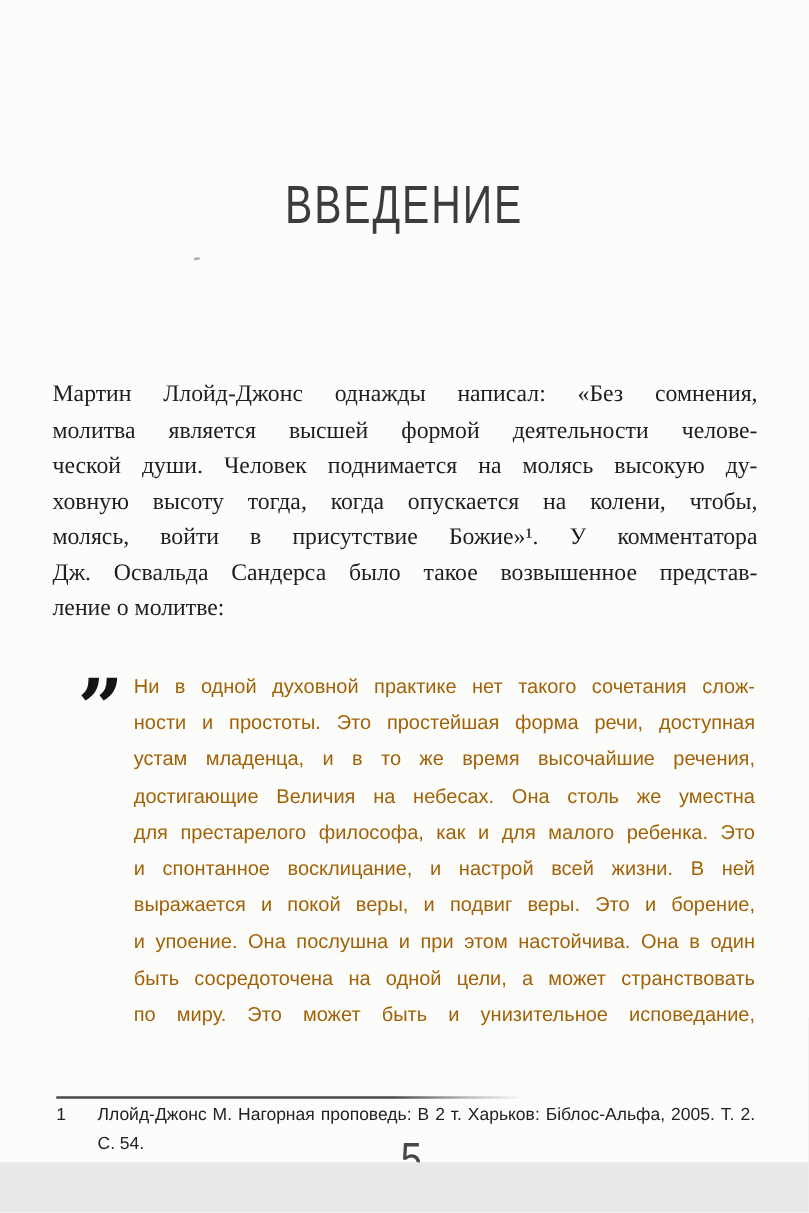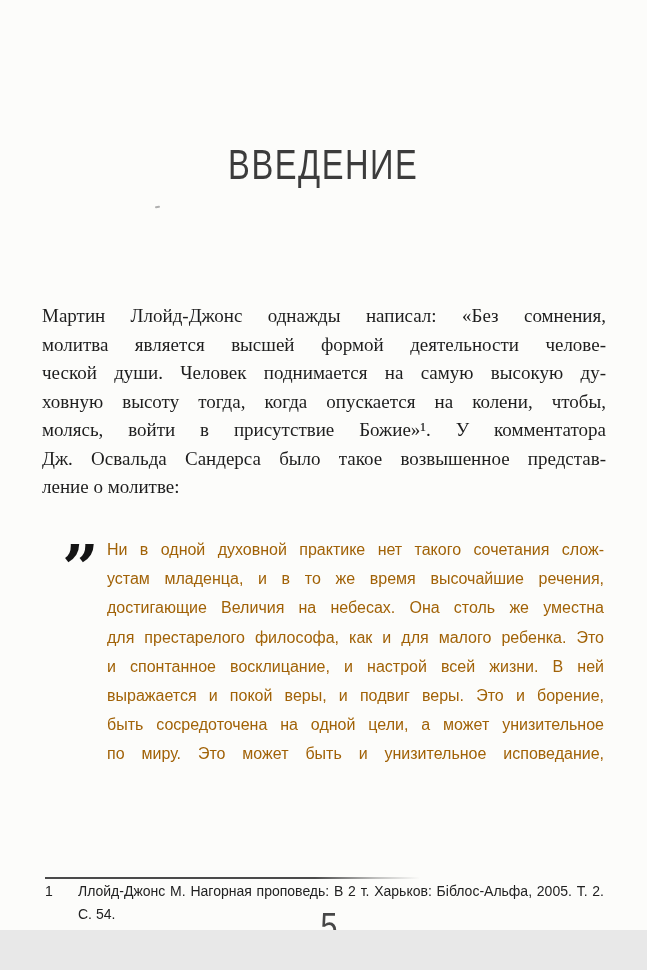--- a/index.html
+++ b/index.html
@@ -141,37 +141,39 @@
 
   <div class="title-wrap">
     <div class="title">ВВЕДЕНИЕ</div>
   </div>
 
   <div class="speck"></div>
 
   <div class="intro-block">
       <div class="line">Мартин Ллойд-Джонс однажды написал: «Без сомнения,</div>
       <div class="line">молитва является высшей формой деятельности челове-</div>
-      <div class="line">ческой души. Человек поднимается на самую высокую ду-</div>
+      <div class="line">ческой души. Человек поднимается на молясь высокую ду-</div>
       <div class="line">ховную высоту тогда, когда опускается на колени, чтобы,</div>
       <div class="line">молясь, войти в присутствие Божие»¹. У комментатора</div>
       <div class="line">Дж. Освальда Сандерса было такое возвышенное представ-</div>
       <div class="line">ление о молитве:</div>
     </div>
 
   <div class="quote-mark">”</div>
 
   <div class="quote-block">
       <div class="line">Ни в одной духовной практике нет такого сочетания слож-</div>
+      <div class="line">ности и простоты. Это простейшая форма речи, доступная</div>
       <div class="line">устам младенца, и в то же время высочайшие речения,</div>
       <div class="line">достигающие Величия на небесах. Она столь же уместна</div>
       <div class="line">для престарелого философа, как и для малого ребенка. Это</div>
       <div class="line">и спонтанное восклицание, и настрой всей жизни. В ней</div>
       <div class="line">выражается и покой веры, и подвиг веры. Это и борение,</div>
-      <div class="line">быть сосредоточена на одной цели, а может унизительное</div>
+      <div class="line">и упоение. Она послушна и при этом настойчива. Она в один</div>
+      <div class="line">быть сосредоточена на одной цели, а может странствовать</div>
       <div class="line">по миру. Это может быть и унизительное исповедание,</div>
     </div>
 
   <div class="footnote-rule"></div>
 
   <div class="footnote">
     <span class="fn-marker">1</span>
     <div class="fn-lines">
         <div class="line">Ллойд-Джонс М. Нагорная проповедь: В 2 т. Харьков: Біблос-Альфа, 2005. Т. 2.</div>
         <div class="line">С. 54.</div>

